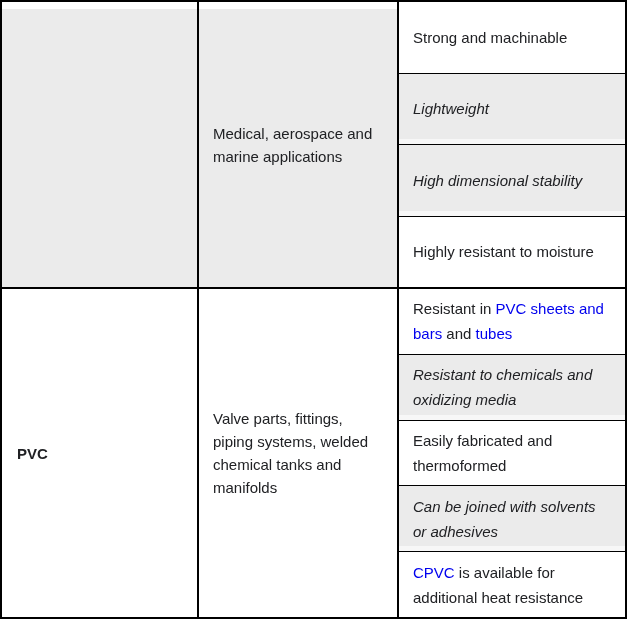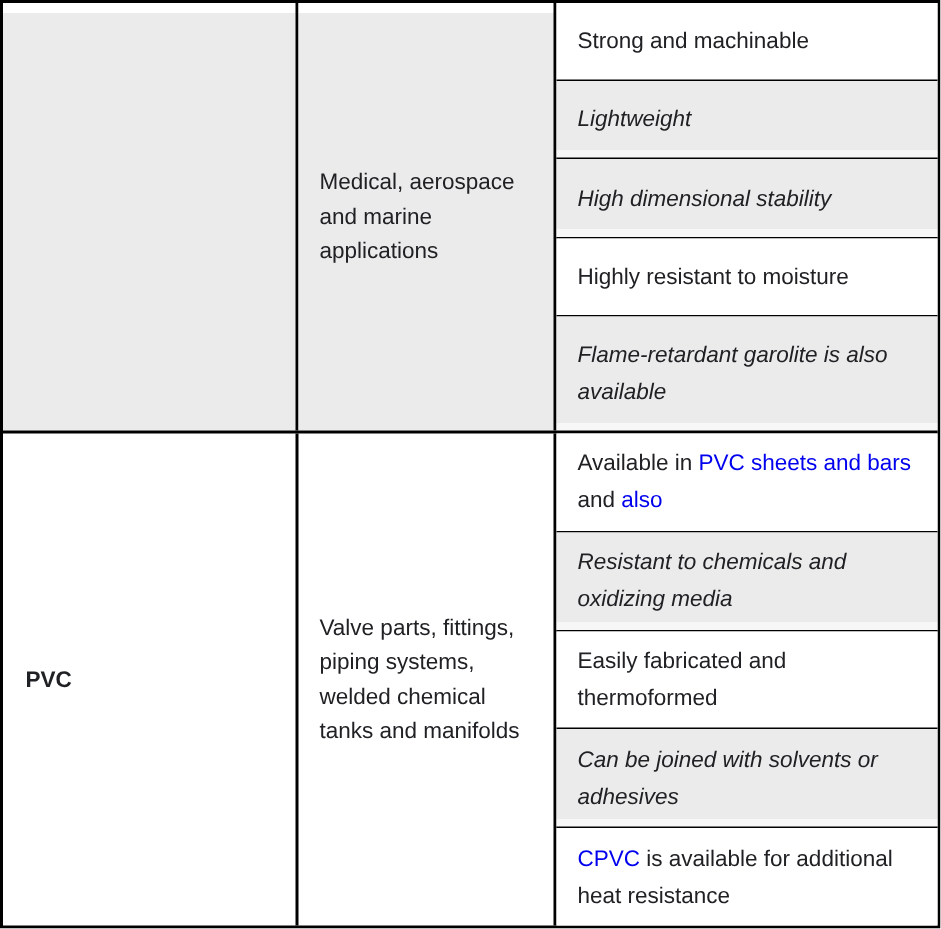--- a/index.html
+++ b/index.html
@@ -20,21 +20,21 @@
   .material-row{display:flex;min-height:0;}
   .row-0{height:285px;flex:none;}
   .row-1{flex:1;border-top:2px solid var(--border);}
   .cell{box-sizing:border-box;}
   .col-material{
     width:197px;flex:none;border-right:2px solid var(--border);
     display:flex;align-items:center;padding:0 7px 0 15px;
     font-weight:bold;
   }
   .col-apps{
-    width:172px;flex:none;border-right:2px solid var(--border);
+    width:200px;flex:none;border-right:2px solid var(--border);
     display:flex;align-items:center;
     padding:10px 12px 10px 14px;line-height:23px;
   }
   .col-features{flex:1;min-width:0;display:flex;flex-direction:column;}
   .feature{
     flex:1 1 auto;min-height:0;box-sizing:border-box;
     padding:7px 14px;display:flex;flex-direction:column;justify-content:center;
     line-height:25px;border-bottom:1.5px solid var(--border);background:#fff;
   }
   .feature:last-child{border-bottom:none;}
@@ -66,34 +66,31 @@
         </div>
         <div class="feature shaded">
           <div><span>Lightweight</span></div>
         </div>
         <div class="feature shaded">
           <div><span>High dimensional stability</span></div>
         </div>
         <div class="feature">
           <div><span>Highly resistant to moisture</span></div>
         </div>
-        <div class="feature shaded">
-          <div><span>Flame-retardant garolite is also available</span></div>
-        </div>
       </div>
   </div>
 
   <div class="material-row row-1">
     <div class="cell col-material">PVC</div>
     <div class="cell col-apps">
       <div>Valve parts, fittings, piping systems, welded chemical tanks and manifolds</div>
     </div>
     <div class="col-features">
         <div class="feature">
-          <div><span>Available in </span><a>PVC sheets and bars</a><span> and </span><a>also</a></div>
+          <div><span>Resistant in </span><a>PVC sheets and bars</a><span> and </span><a>tubes</a></div>
         </div>
         <div class="feature shaded">
           <div><span>Resistant to chemicals and oxidizing media</span></div>
         </div>
         <div class="feature">
           <div><span>Easily fabricated and thermoformed</span></div>
         </div>
         <div class="feature shaded">
           <div><span>Can be joined with solvents or adhesives</span></div>
         </div>

